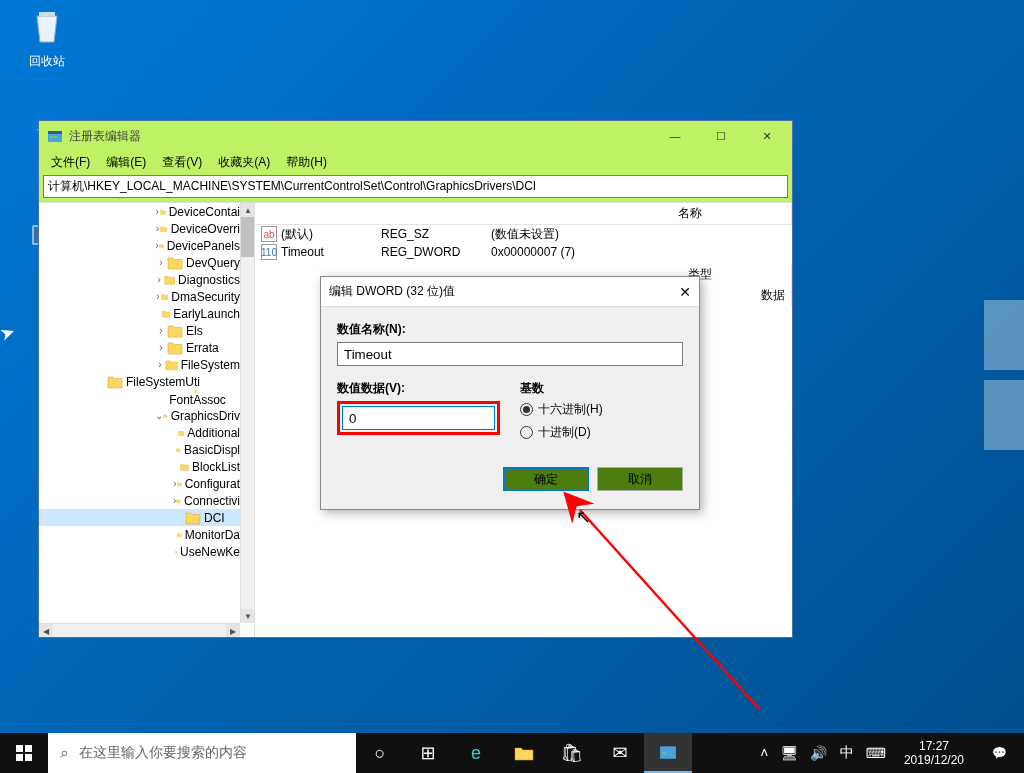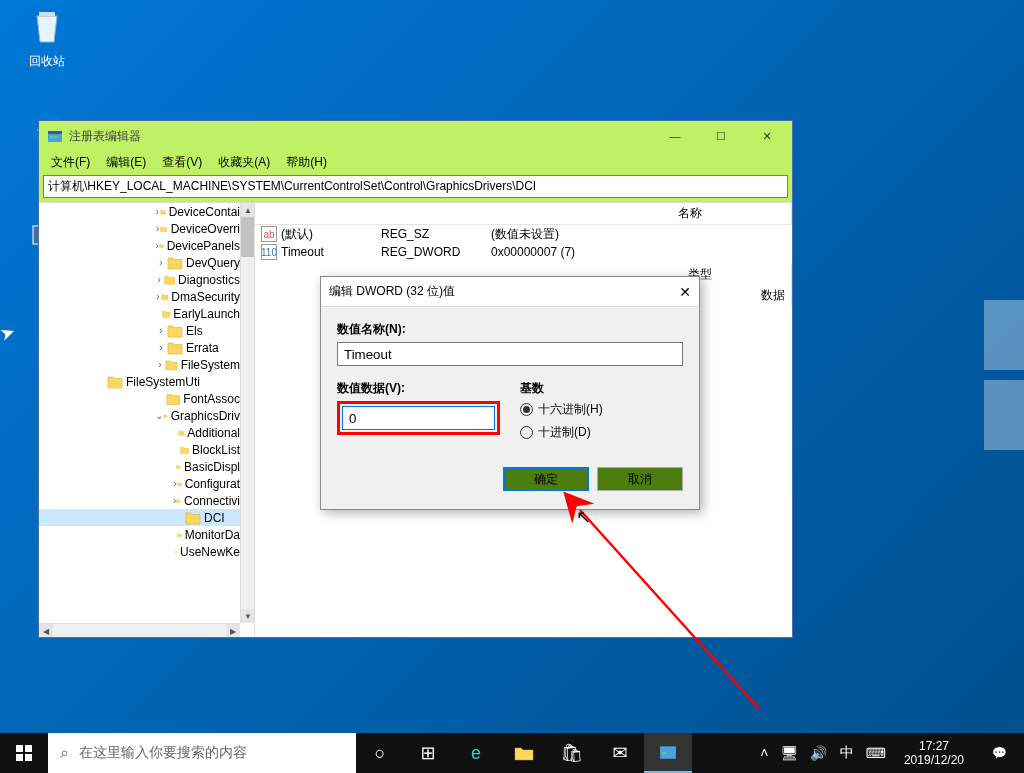--- a/index.html
+++ b/index.html
@@ -197,21 +197,21 @@
             </svg>
             <span>FileSystem</span>
           </div>
           <div class="tree-row" style="padding-left: 56px;">
             <span class="expander"></span>
             <svg class="folder" viewBox="0 0 16 14">
               <path class="folder-svg" d="M1 2 h5 l1.5 1.5 H15 V13 H1 z"></path>
             </svg>
             <span>FileSystemUti</span>
           </div>
-          <div class="tree-row" style="padding-left: 116px;">
+          <div class="tree-row" style="padding-left: 116px; flex-direction: column;">
             <span class="expander"></span>
             <svg class="folder" viewBox="0 0 16 14">
               <path class="folder-svg" d="M1 2 h5 l1.5 1.5 H15 V13 H1 z"></path>
             </svg>
             <span>FontAssoc</span>
           </div>
           <div class="tree-row" style="padding-left: 116px;">
             <span class="expander">⌄</span>
             <svg class="folder" viewBox="0 0 16 14">
               <path class="folder-svg" d="M1 2 h5 l1.5 1.5 H15 V13 H1 z"></path>
@@ -223,28 +223,28 @@
             <svg class="folder" viewBox="0 0 16 14">
               <path class="folder-svg" d="M1 2 h5 l1.5 1.5 H15 V13 H1 z"></path>
             </svg>
             <span>Additional</span>
           </div>
           <div class="tree-row" style="padding-left: 134px;">
             <span class="expander"></span>
             <svg class="folder" viewBox="0 0 16 14">
               <path class="folder-svg" d="M1 2 h5 l1.5 1.5 H15 V13 H1 z"></path>
             </svg>
+            <span>BasicDispl</span>
+          </div>
+          <div class="tree-row" style="padding-left: 134px;">
+            <span class="expander"></span>
+            <svg class="folder" viewBox="0 0 16 14">
+              <path class="folder-svg" d="M1 2 h5 l1.5 1.5 H15 V13 H1 z"></path>
+            </svg>
             <span>BlockList</span>
-          </div>
-          <div class="tree-row" style="padding-left: 134px;">
-            <span class="expander"></span>
-            <svg class="folder" viewBox="0 0 16 14">
-              <path class="folder-svg" d="M1 2 h5 l1.5 1.5 H15 V13 H1 z"></path>
-            </svg>
-            <span>BasicDispl</span>
           </div>
           <div class="tree-row" style="padding-left: 134px;">
             <span class="expander">›</span>
             <svg class="folder" viewBox="0 0 16 14">
               <path class="folder-svg" d="M1 2 h5 l1.5 1.5 H15 V13 H1 z"></path>
             </svg>
             <span>Configurat</span>
           </div>
           <div class="tree-row" style="padding-left: 134px;">
             <span class="expander">›</span>

